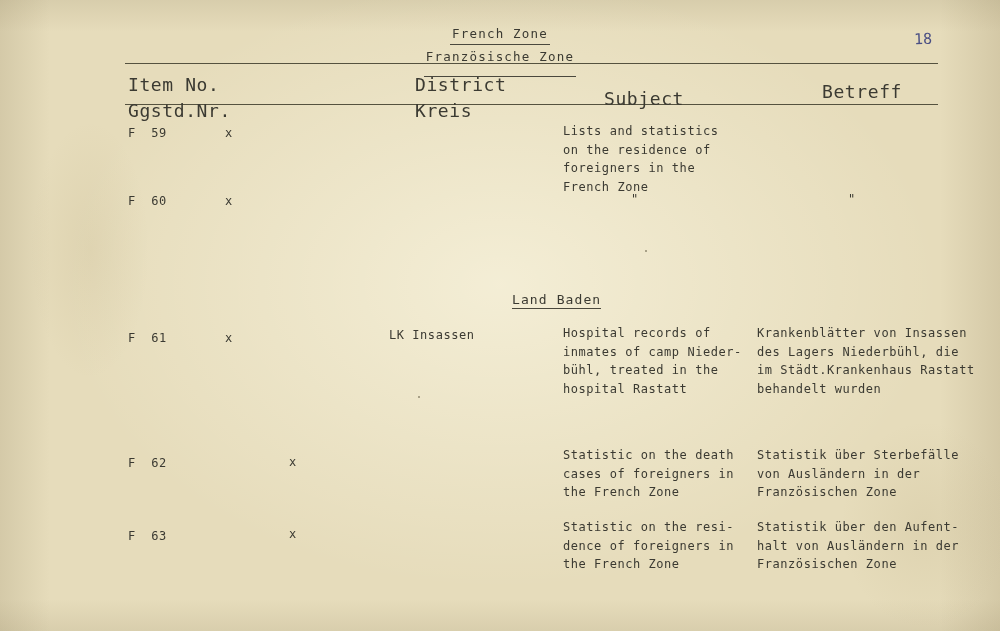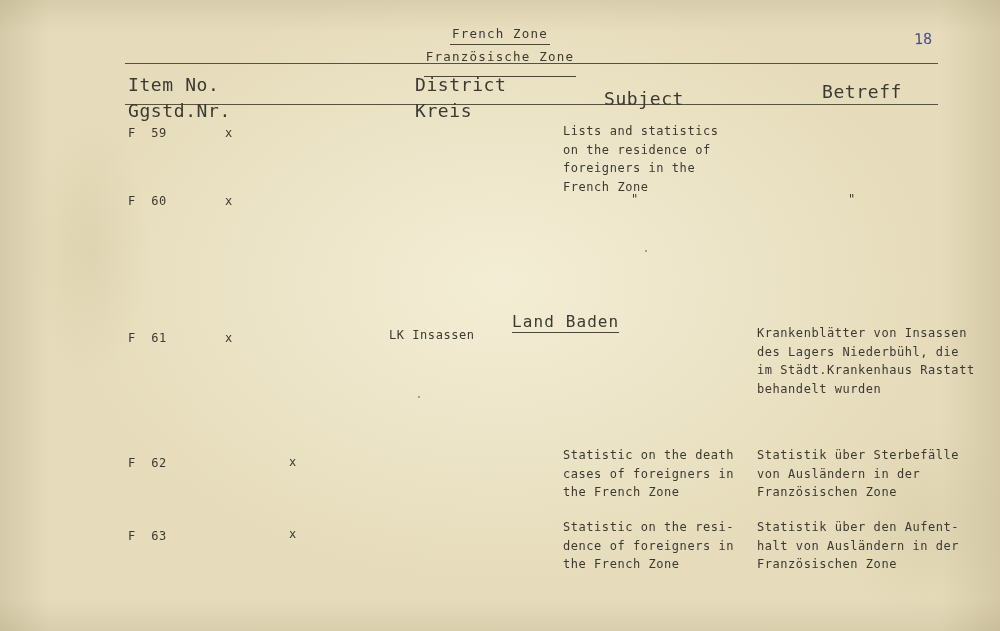--- a/index.html
+++ b/index.html
@@ -99,25 +99,24 @@
   .ch-folder   { left: 203px; top: 72px; }
   .ch-district { left: 415px; top: 72px; }
   .ch-subject  { left: 604px; top: 79px; margin-top: 7px; }
   .ch-betreff  { left: 822px; top: 79px; }
 
   
   .section-title {
     position: absolute;
     left: 512px;
     top: 292px;
-    font-size: 16px;
+    font-size: 13px;
     letter-spacing: 1.1px;
     border-bottom: 1px solid #4a483d;
     padding-bottom: 1px;
-    margin-top: 20px;
   }
 
   
   .cell {
     position: absolute;
     font-size: 12px;
     line-height: 1.55;
     letter-spacing: 0.55px;
     white-space: pre;
   }
@@ -176,20 +175,24 @@
 French Zone</div>
 
   <div class="cell c-item" style="top:192px">F  60</div>
   <div class="cell c-folder" style="top:192px">x</div>
   <div class="cell c-ditto-s ditto" style="top:190px">"</div>
   <div class="cell c-ditto-b ditto" style="top:190px">"</div>
 
   <div class="cell c-item" style="top:329px">F  61</div>
   <div class="cell c-folder" style="top:329px">x</div>
   <div class="cell c-district" style="top:326px">LK Insassen</div>
+  <div class="cell c-subject" style="top:324px">Hospital records of
+inmates of camp Nieder-
+bühl, treated in the
+hospital Rastatt</div>
   <div class="cell c-betreff" style="top:324px">Krankenblätter von Insassen
 des Lagers Niederbühl, die
 im Städt.Krankenhaus Rastatt
 behandelt wurden</div>
 
   <div class="cell c-item" style="top:454px">F  62</div>
   <div class="cell c-bundle" style="top:453px">x</div>
   <div class="cell c-subject" style="top:446px">Statistic on the death
 cases of foreigners in
 the French Zone</div>

